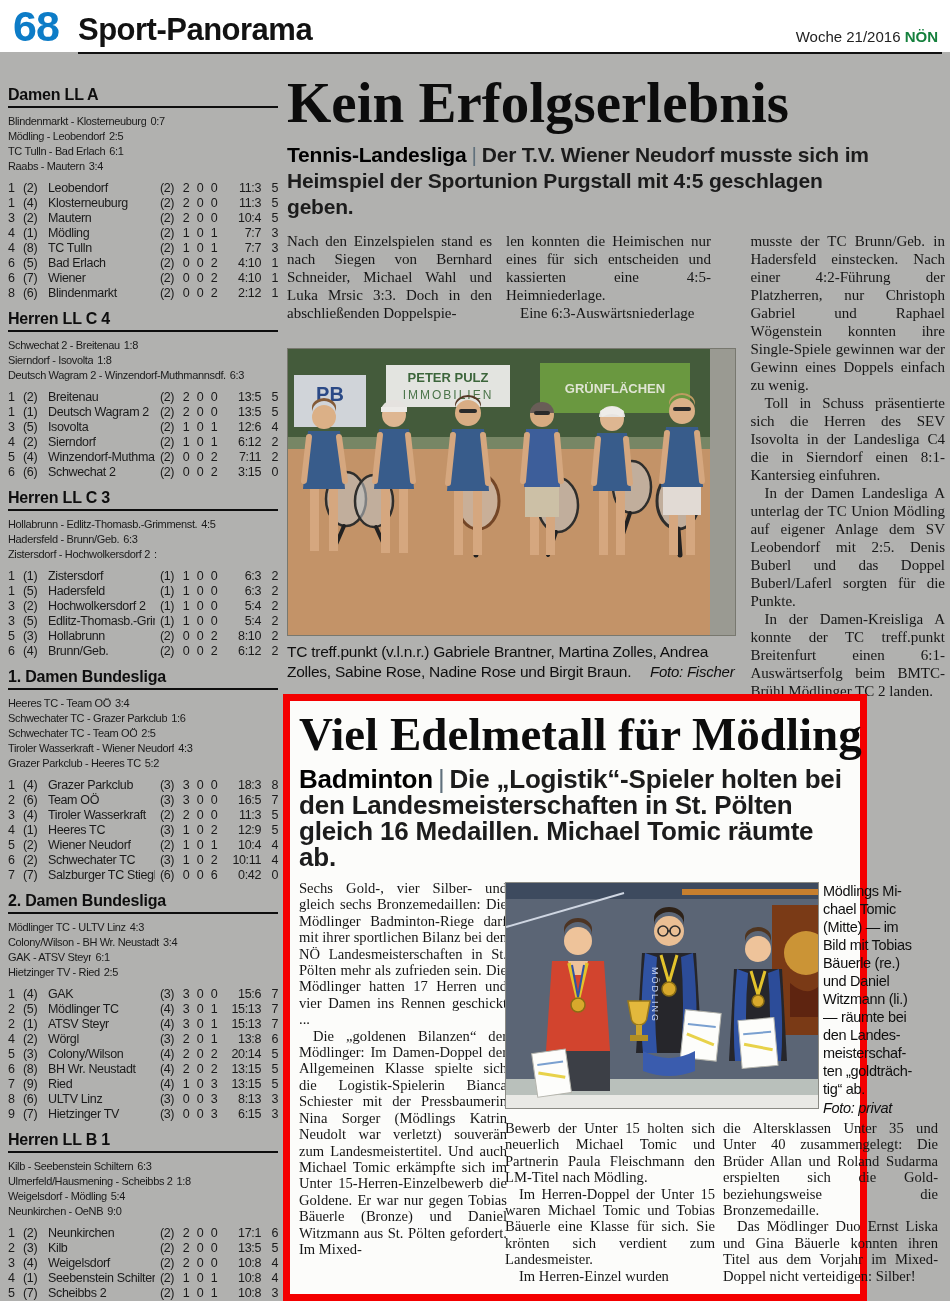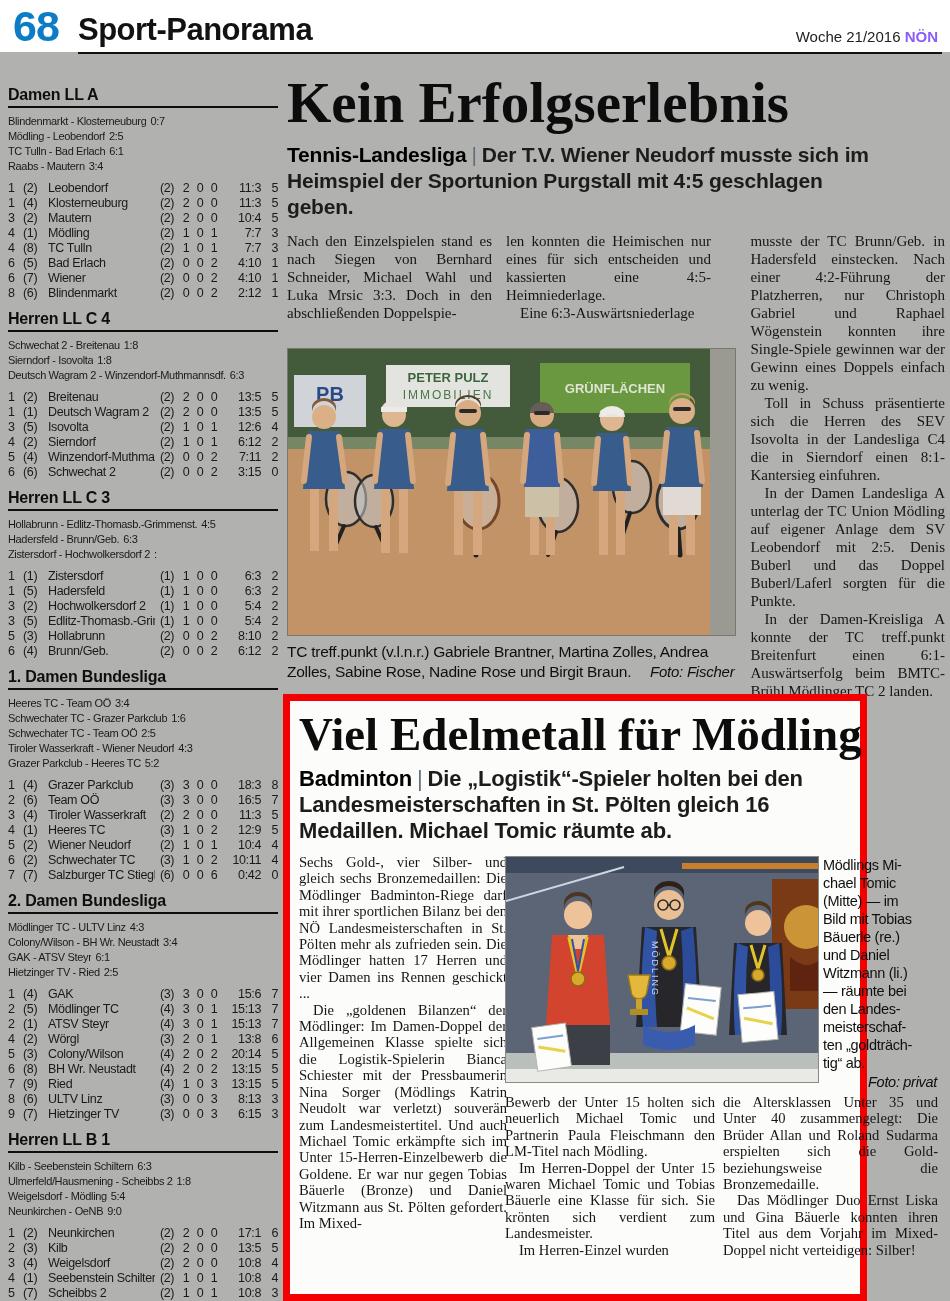--- a/index.html
+++ b/index.html
@@ -4,21 +4,21 @@
 <style>
   *{margin:0;padding:0;box-sizing:border-box}
   html,body{width:950px;height:1301px}
   body{position:relative;background:#b1b1af;font-family:"Liberation Sans",sans-serif;color:#1a1a1a;overflow:hidden}
 
   
   .header{position:absolute;top:0;left:0;width:950px;height:52px;background:#ffffff}
   .pageno{position:absolute;left:13px;top:2px;font-size:43px;font-weight:bold;color:#0d7cc7;letter-spacing:-1px}
   .section-title{position:absolute;left:78px;top:12px;font-size:31px;font-weight:bold;color:#121212;letter-spacing:-0.5px}
   .issue{position:absolute;right:12px;top:28px;font-size:15px;color:#222}
-  .issue .brand{font-weight:bold;color:#8b5cf6}
+  .issue .brand{font-weight:bold;color:#15803d}
   .header-rule{position:absolute;left:78px;right:8px;top:52px;height:2px;background:#121212}
 
   
   .rail{position:absolute;left:8px;top:86px;width:270px}
   .tbl{margin-bottom:9px}
   .tbl-title{font-size:16px;font-weight:bold;border-bottom:2.5px solid #0e0e0e;padding-bottom:2px;margin-bottom:6px;letter-spacing:-0.2px;color:#0e0e0e}
   .res-row{display:flex;font-size:11px;line-height:15px;letter-spacing:-0.35px}
   .res-match{white-space:nowrap;overflow:hidden}
   .res-score{flex-shrink:0;padding-left:4px}
   .st-block{margin-top:7px}
@@ -40,27 +40,27 @@
   .t-col3{width:220px}
   .para{font-family:"Liberation Serif",serif;font-size:15px;line-height:18px;text-align:justify;color:#161616;text-indent:14px}
   .para.flush{text-indent:0}
   .photo-frame{border:1px solid #78786f;background:#9a9a92;margin-top:26px;line-height:0}
   .caption{margin-top:6px;font-size:15.5px;line-height:19.5px;color:#0f0f0f;position:relative;letter-spacing:-0.25px;padding-right:2px}
   .credit{position:absolute;right:2px;bottom:0;font-style:italic;font-size:15px}
 
   
   .bad-box{position:absolute;left:283px;top:694px;width:584px;height:607px;border:7px solid #f40000;background:#fcfcfa;padding:5px 10px 0 9px}
   .bad-headline{font-family:"Liberation Serif",serif;font-weight:bold;font-size:47px;line-height:56px;color:#0c0c0c;white-space:nowrap}
-  .bad-deck{margin-top:4px;font-size:22px;line-height:26px;font-weight:bold;color:#1c1c1c;letter-spacing:-0.2px}
+  .bad-deck{margin-top:4px;font-size:26px;line-height:26px;font-weight:bold;color:#1c1c1c;letter-spacing:-0.2px}
   .bad-body{position:relative;margin-top:10px;height:462px}
   .b-col1{position:absolute;left:0;top:0;width:208px}
   .b-photo{position:absolute;left:206px;top:2px;width:314px;height:227px;border:1px solid #8a8a84;line-height:0;background:#5b6575}
   .b-caption{position:absolute;left:524px;top:2px;width:114px;font-size:14.5px;line-height:18px;letter-spacing:-0.3px;color:#0f0f0f}
   .cap-line{display:block}
-  .b-credit{display:block;text-align:right;font-style:italic;font-size:14.5px;margin-top:1px}
+  .b-credit{display:block;text-align:left;font-style:italic;font-size:14.5px;margin-top:1px}
   .b-col2{position:absolute;left:206px;top:240px;width:210px}
   .b-col3{position:absolute;left:424px;top:240px;width:215px}
   .small-paras .para{font-size:14.6px;line-height:16.4px}
 </style>
 </head>
 <body>
 
 <header class="header">
   <div class="pageno">68</div>
   <div class="section-title">Sport-Panorama</div>

